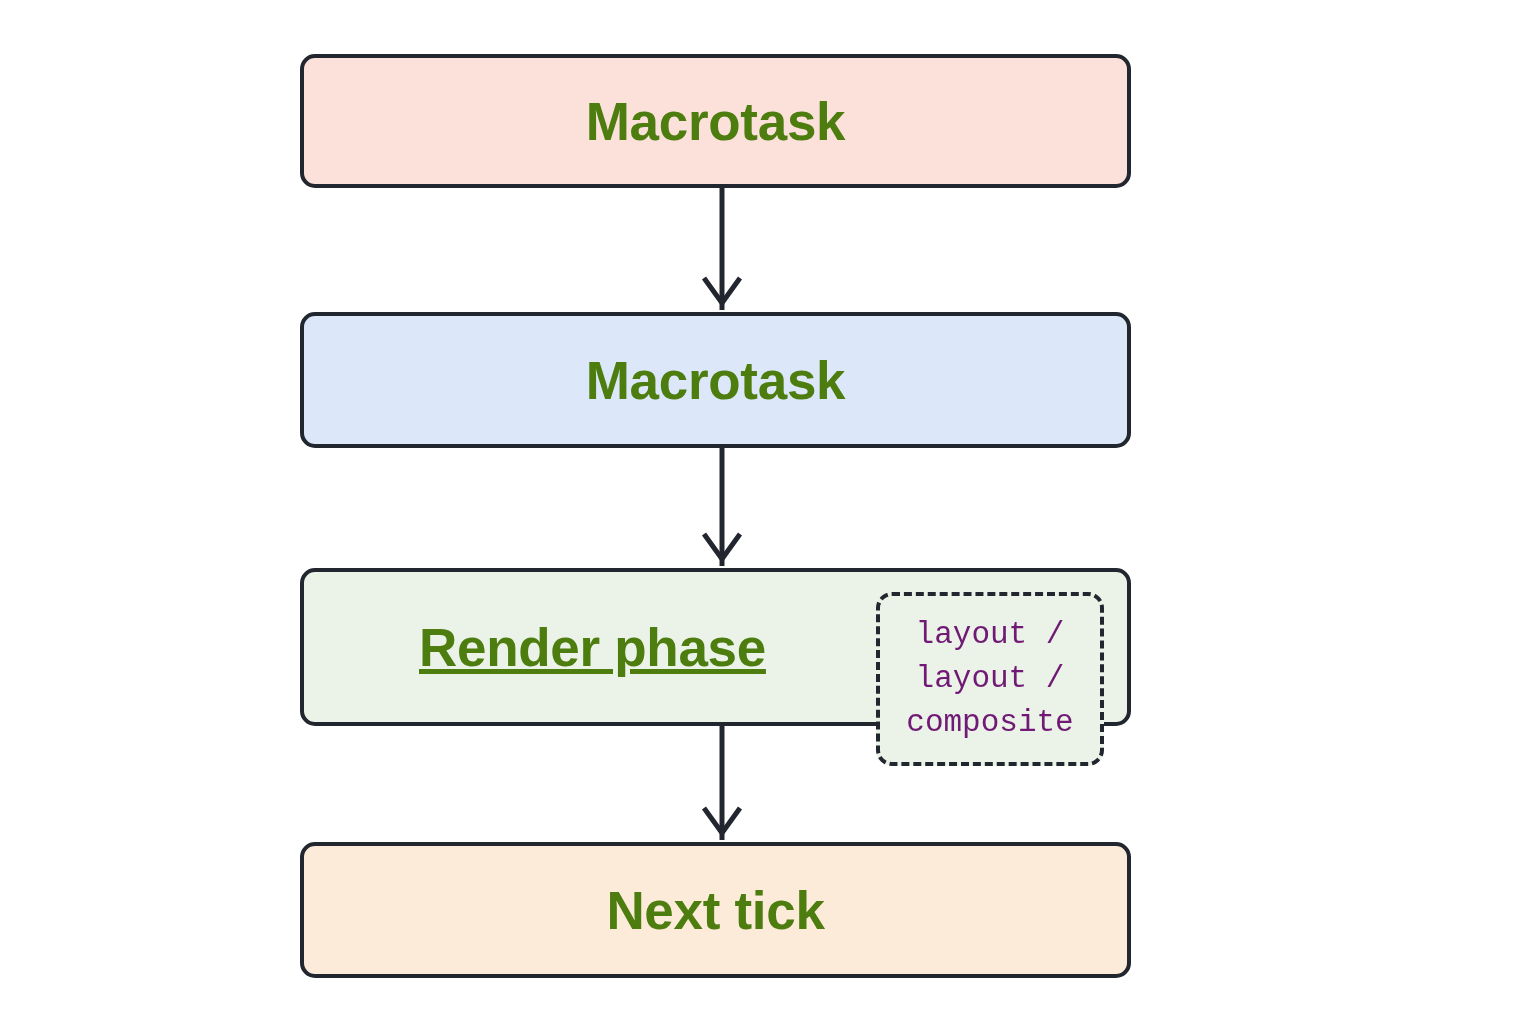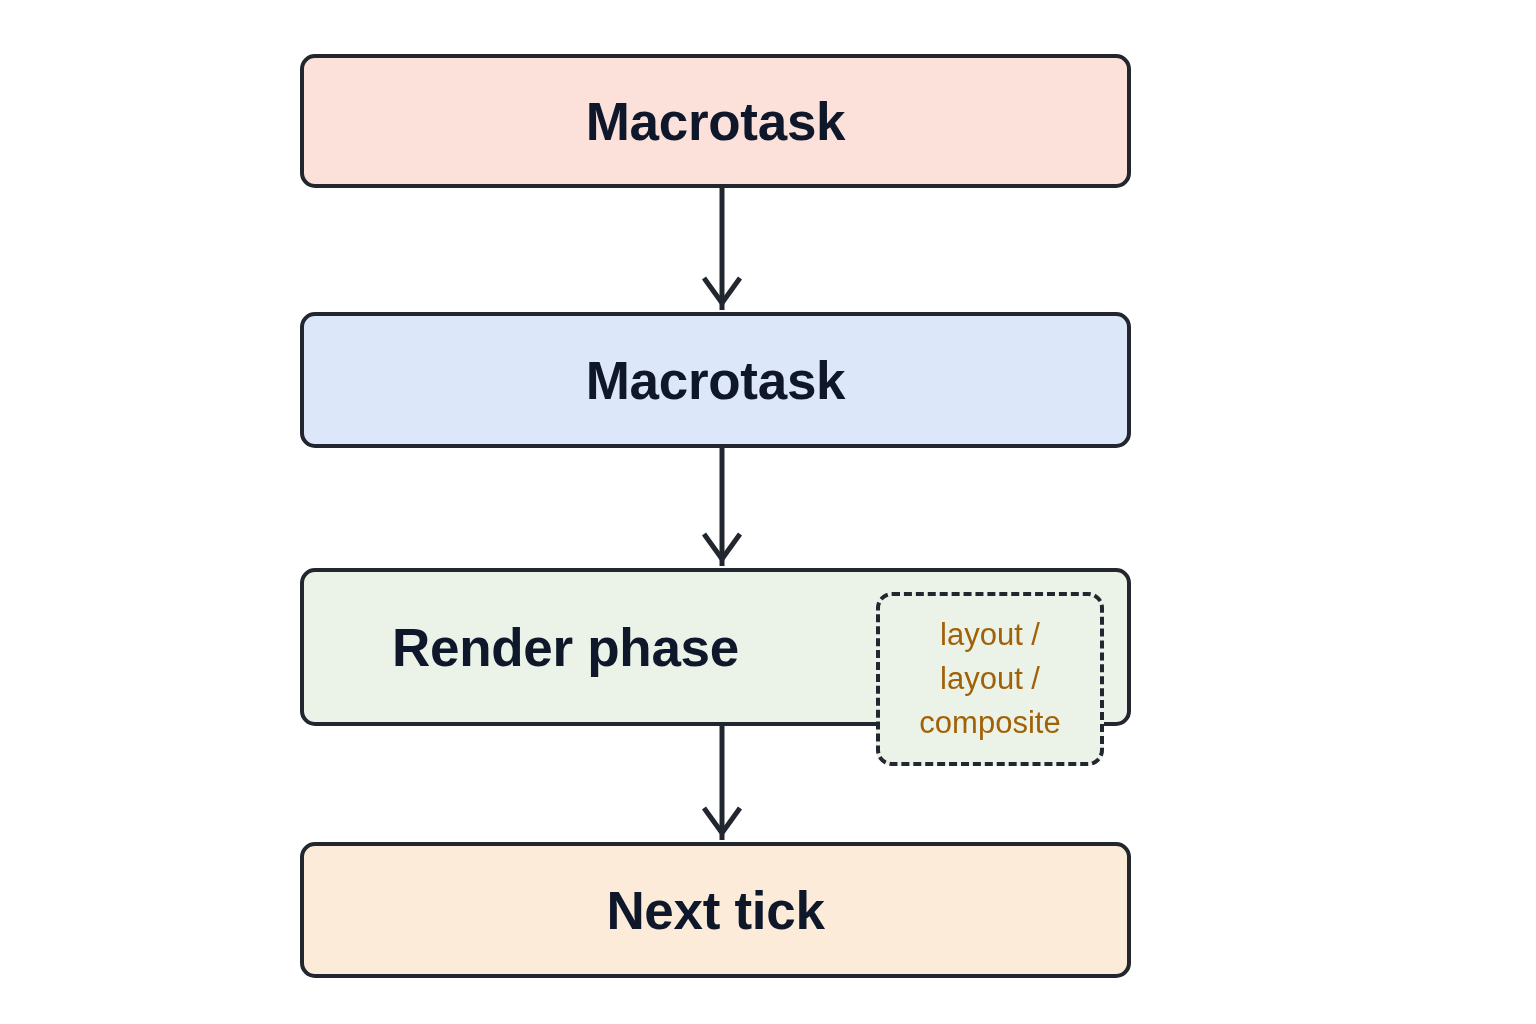--- a/index.html
+++ b/index.html
@@ -26,21 +26,21 @@
     box-sizing: border-box;
     border: 4px solid #22262e;
     border-radius: 15px;
     display: flex;
     align-items: center;
     justify-content: center;
   }
   .node-label {
     font-size: 53px;
     font-weight: 700;
-    color: #0f172a;
+    color: #4d7c0f;
     letter-spacing: -0.3px;
     line-height: 1;
     white-space: nowrap;
   }
   #node-macrotask {
     top: 54px;
     height: 134px;
     background: #fce0da;
   }
   #node-microtasks {
@@ -48,21 +48,22 @@
     height: 136px;
     background: #dce8fa;
   }
   #node-render-phase {
     top: 568px;
     height: 158px;
     background: #ebf3e8;
     justify-content: flex-start;
   }
   #node-render-phase .node-label {
-    margin-left: 88px;
+    margin-left: 115px;
+    text-decoration: underline;
   }
   #node-next-tick {
     top: 842px;
     height: 136px;
     background: #fceBd8;
   }
   .annotation {
     position: absolute;
     left: 876px;
     top: 592px;
@@ -74,23 +75,24 @@
     background: #ebf3e8;
     display: flex;
     flex-direction: column;
     align-items: center;
     justify-content: center;
     z-index: 5;
   }
   .annotation-line {
     font-size: 31px;
     font-weight: 400;
-    color: #a16207;
+    color: #701a75;
     line-height: 1.42;
     white-space: nowrap;
+    font-family: Liberation Mono, monospace;
   }
   .connector {
     position: absolute;
     left: 0;
     top: 0;
     width: 1536px;
     height: 1024px;
     pointer-events: none;
     z-index: 2;
   }

